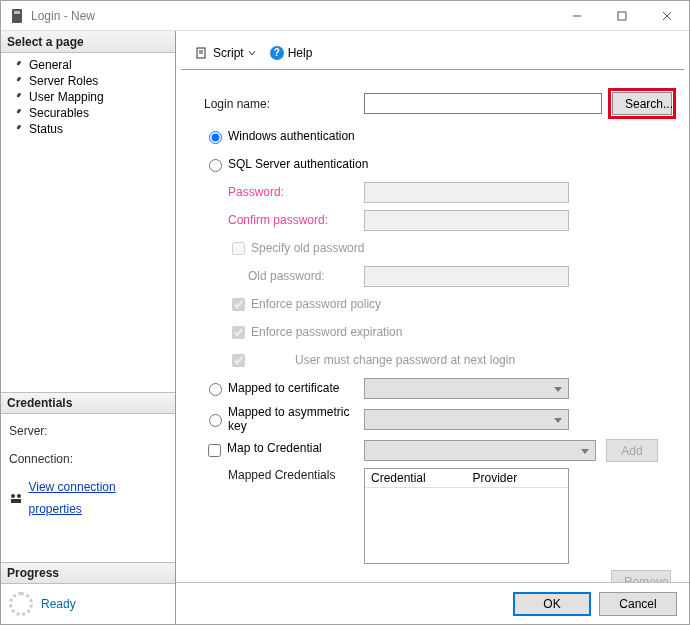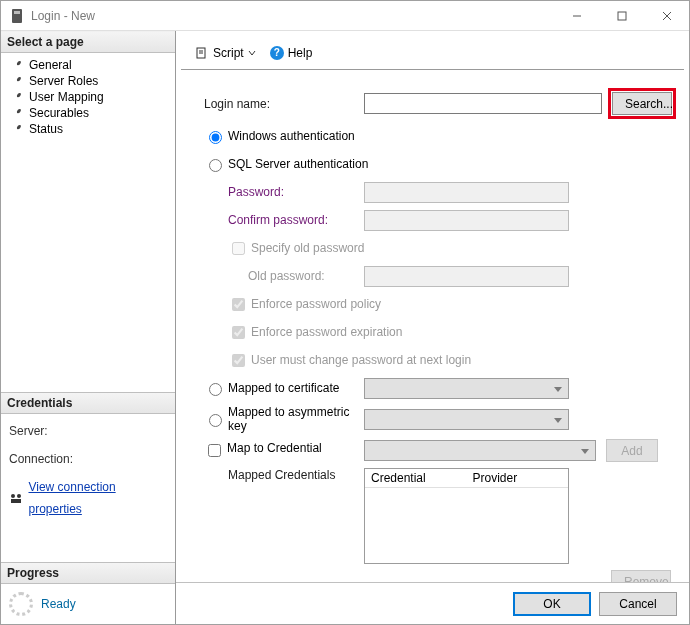--- a/index.html
+++ b/index.html
@@ -22,21 +22,21 @@
 .conn-row { margin-bottom: 6px; display: flex; align-items: center; gap: 6px; }
 .progress-body { padding: 8px; display: flex; align-items: center; gap: 8px; color: #0369a1; }
 .spinner { width: 24px; height: 24px; border: 3px dotted #ccc; border-radius: 50%; }
 .right { flex: 1; display: flex; flex-direction: column; }
 .toolbar { height: 34px; border-bottom: 1px solid #999; display: flex; align-items: center; padding: 0 10px; gap: 6px; margin: 5px 5px 0 5px; }
 .tool { display: flex; align-items: center; gap: 4px; padding: 2px 4px; }
 .help-icon { width: 14px; height: 14px; background: #1a88e0; color: #fff; border-radius: 50%; display: inline-flex; align-items: center; justify-content: center; font-size: 10px; font-weight: bold; }
 .main { flex: 1; padding: 18px 10px 10px 28px; overflow: auto; }
 .form-row { display: flex; align-items: center; margin-bottom: 6px; min-height: 22px; }
 .form-row .lbl { width: 160px; color: #222; }
-.form-row .lbl.sub { padding-left: 24px; color: #701a75; }
+.form-row .lbl.sub { padding-left: 24px; color: #ec4899; }
 .form-row .lbl.sub2 { padding-left: 44px; color: #9a9a9a; }
 .form-row input[type=text], .form-row input[type=password], .form-row select { height: 21px; border: 1px solid #7a7a7a; padding: 0 4px; background: #fff; }
 .form-row input.disabled, .form-row select.disabled { background: #f0f0f0; color: #888; border-color: #bcbcbc; }
 .form-row .radio, .form-row .cb { margin-right: 6px; }
 .disabled-text { color: #9a9a9a; }
 .btn-std { height: 23px; border: 1px solid #8c8c8c; background: #e1e1e1; padding: 0 12px; cursor: pointer; }
 .btn-std.disabled { color: #a8a8a8; background: #e1e1e1; border-color: #c7c7c7; }
 .highlight { border: 3px solid #e2001a; padding: 1px; }
 .drop-disabled { background: #e1e1e1; border: 1px solid #9c9c9c; height: 21px; flex: 1; position: relative; }
 .drop-disabled::after { content: ""; position: absolute; right: 6px; top: 8px; border-left: 4px solid transparent; border-right: 4px solid transparent; border-top: 5px solid #7a7a7a; }
@@ -202,21 +202,21 @@
         </div>
         <div class="form-row">
           <div style="width:24px"></div>
           <label class="disabled-text" style="display:flex;align-items:center;">
               <input type="checkbox" class="cb" checked="" disabled="" style="">
               <span>Enforce password expiration</span>
             </label>
         </div>
         <div class="form-row">
           <div style="width:24px"></div>
-          <label class="disabled-text" style="display:flex;align-items:center;">
+          <label class="disabled-text" style="display:flex;align-items:center;gap:44px;">
               <input type="checkbox" class="cb" checked="" disabled="" style="">
               <span>User must change password at next login</span>
             </label>
         </div>
         <div class="form-row">
           <label style="display:flex;align-items:center;width:160px">
               <input type="radio" class="radio" name="map" style="">
               <span>Mapped to certificate</span>
             </label>
           <div class="drop-disabled" style="width:205px;flex:0 0 205px"></div>

